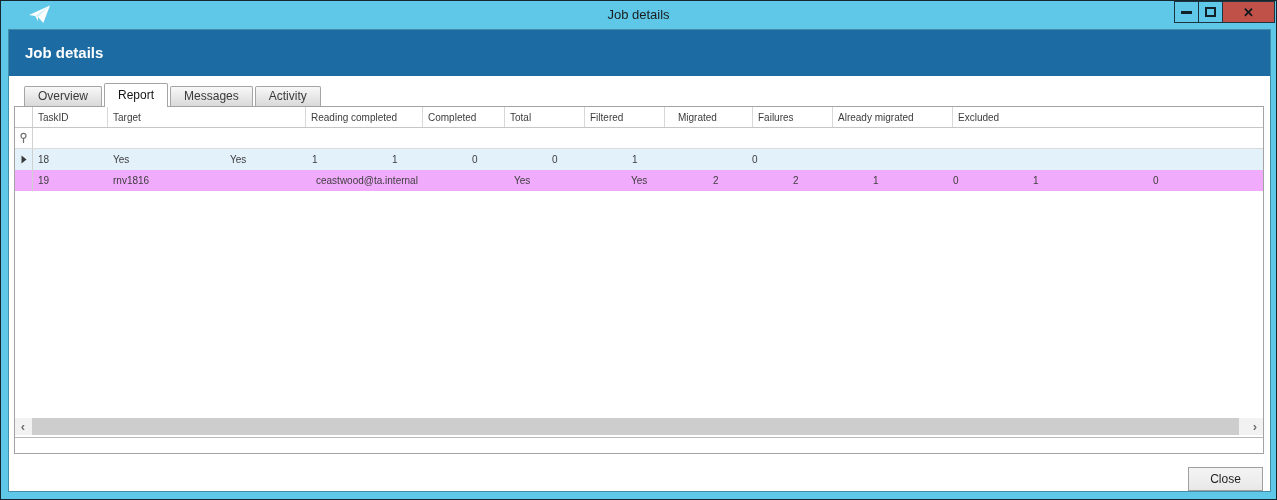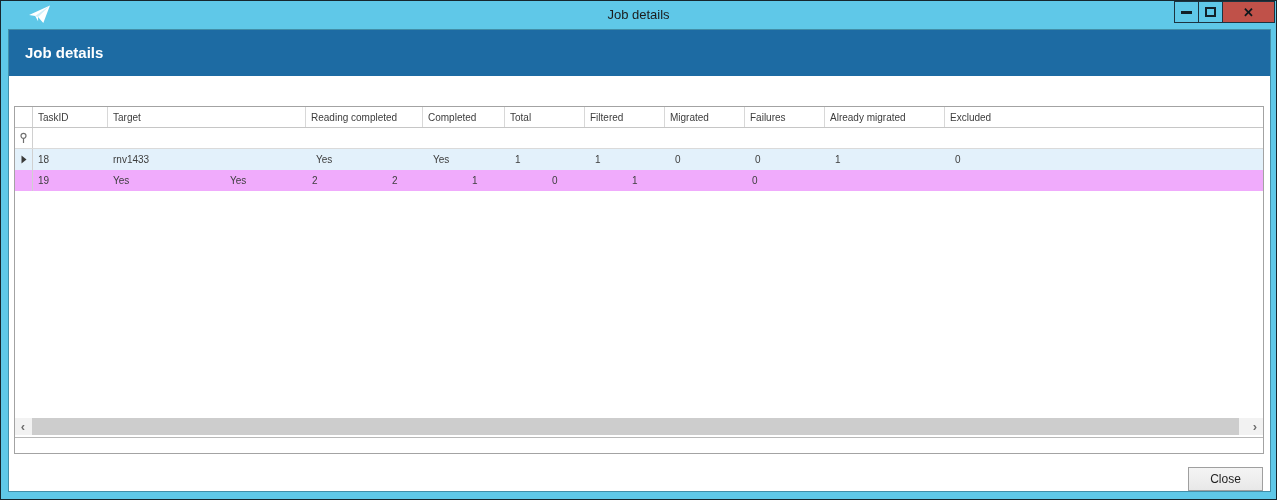--- a/index.html
+++ b/index.html
@@ -118,31 +118,37 @@
         </div>
       </div>
   </div>
 
   <div class="content">
 
     <div class="band">
       <span>Job details</span>
     </div>
 
+    <div class="tab-bar">
+        <div class="tab">Overview</div>
+        <div class="tab selected">Report</div>
+        <div class="tab">Messages</div>
+        <div class="tab">Activity</div>
+      </div>
 
     <div class="page">
       <div class="grid-row grid-header">
           <div class="ind-cell"></div>
           <div class="cell" style="width: 75px;">TaskID</div>
           <div class="cell" style="width: 198px; text-align: right;">Target</div>
           <div class="cell" style="width: 117px;">Reading completed</div>
           <div class="cell" style="width: 82px;">Completed</div>
           <div class="cell" style="width: 80px;">Total</div>
           <div class="cell" style="width: 80px;">Filtered</div>
-          <div class="cell" style="width: 80px;">Migrated</div>
+          <div class="cell" style="width: 80px; margin-left: 8px;">Migrated</div>
           <div class="cell" style="width: 80px;">Failures</div>
           <div class="cell" style="width: 120px;">Already migrated</div>
           <div class="cell flex-last">Excluded</div>
         </div>
       <div class="grid-row filter-row">
           <div class="ind-cell">
             <svg width="9" height="12" viewBox="0 0 9 12">
               <circle cx="4.5" cy="3.8" r="2.5" fill="none" stroke="#6f6f6f" stroke-width="1.2"></circle>
               <line x1="4.5" y1="6.5" x2="4.5" y2="11" stroke="#6f6f6f" stroke-width="1.2"></line>
             </svg>
@@ -160,33 +166,34 @@
           <div class="cell flex-last"></div>
         </div>
       <div>
           <div class="grid-row data-row selected">
             <div class="ind-cell">
               <svg width="6" height="9" viewBox="0 0 6 9">
                 <path d="M0.5 0.5 L5.5 4.5 L0.5 8.5 Z" fill="#3a3a3a"></path>
               </svg>
             </div>
             <div class="cell" style="width: 75px;">18</div>
-            <div class="cell" style="width: 203px;">rnv1433</div>
             <div class="cell" style="width: 117px;">Yes</div>
             <div class="cell" style="width: 82px;">Yes</div>
             <div class="cell" style="width: 80px;">1</div>
             <div class="cell" style="width: 80px;">1</div>
             <div class="cell" style="width: 80px;">0</div>
             <div class="cell" style="width: 80px;">0</div>
             <div class="cell" style="width: 120px;">1</div>
             <div class="cell flex-last">0</div>
           </div>
           <div class="grid-row data-row">
             <div class="ind-cell"></div>
             <div class="cell" style="width: 75px;">19</div>
+            <div class="cell" style="width: 203px;">rnv1816</div>
+            <div class="cell" style="width: 198px;">ceastwood@ta.internal</div>
             <div class="cell" style="width: 117px;">Yes</div>
             <div class="cell" style="width: 82px;">Yes</div>
             <div class="cell" style="width: 80px;">2</div>
             <div class="cell" style="width: 80px;">2</div>
             <div class="cell" style="width: 80px;">1</div>
             <div class="cell" style="width: 80px;">0</div>
             <div class="cell" style="width: 120px;">1</div>
             <div class="cell flex-last">0</div>
           </div>
         </div>

